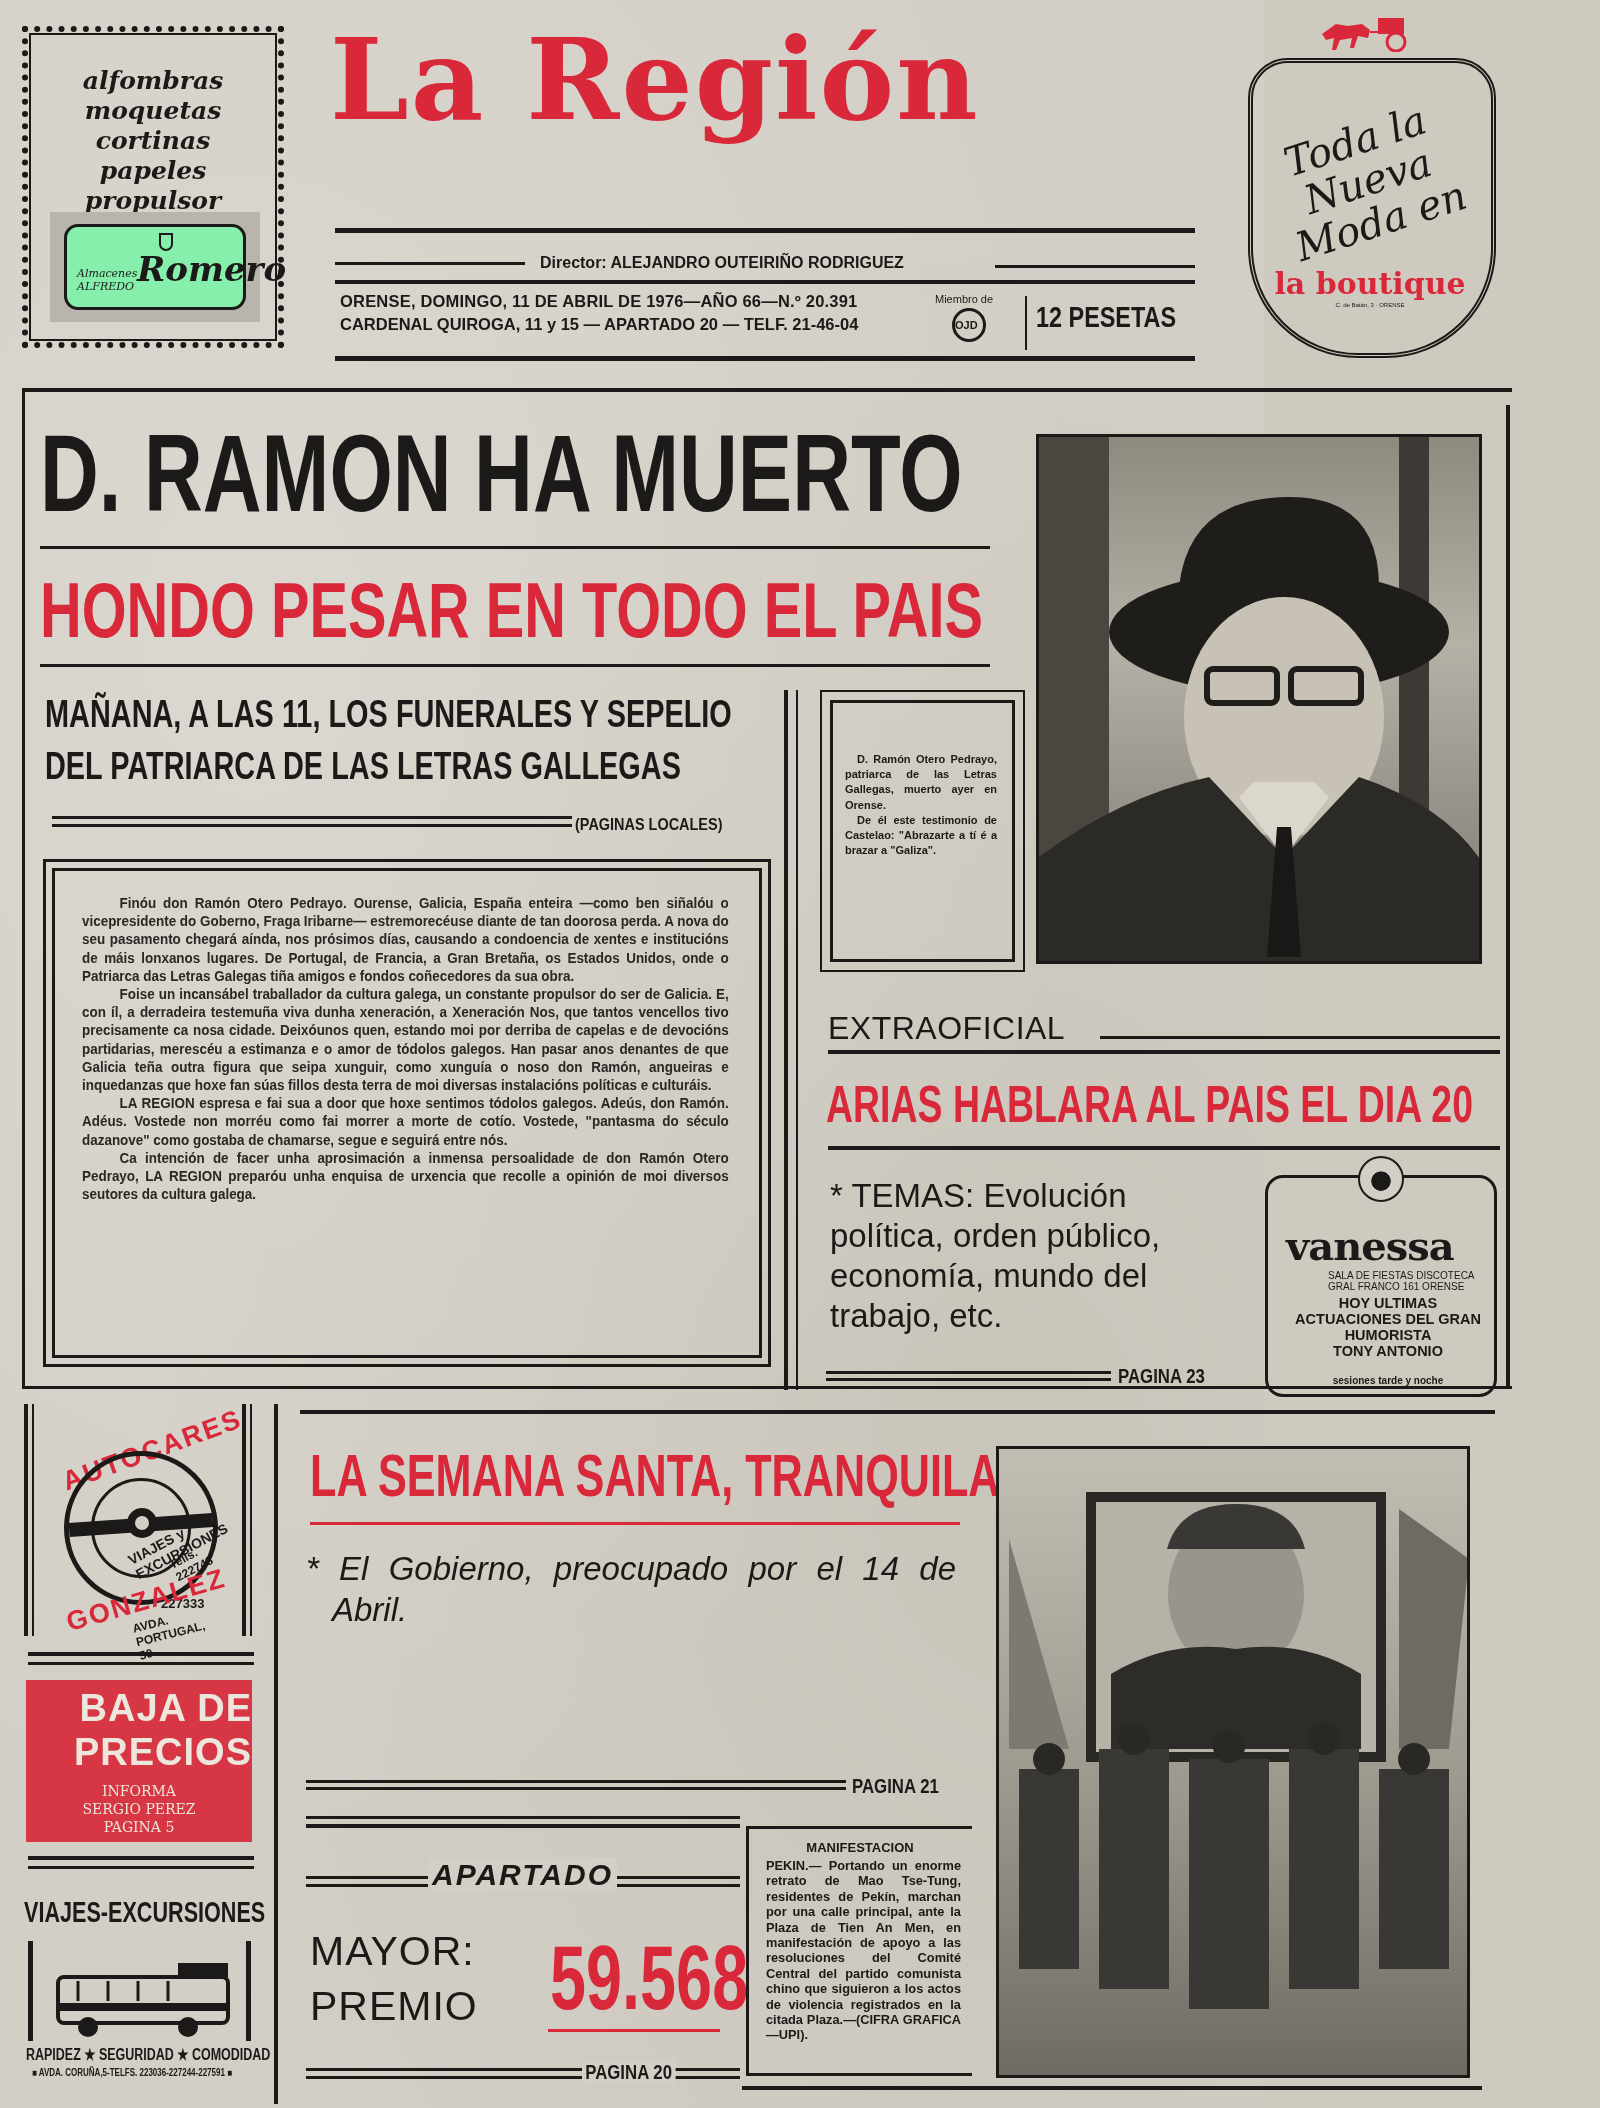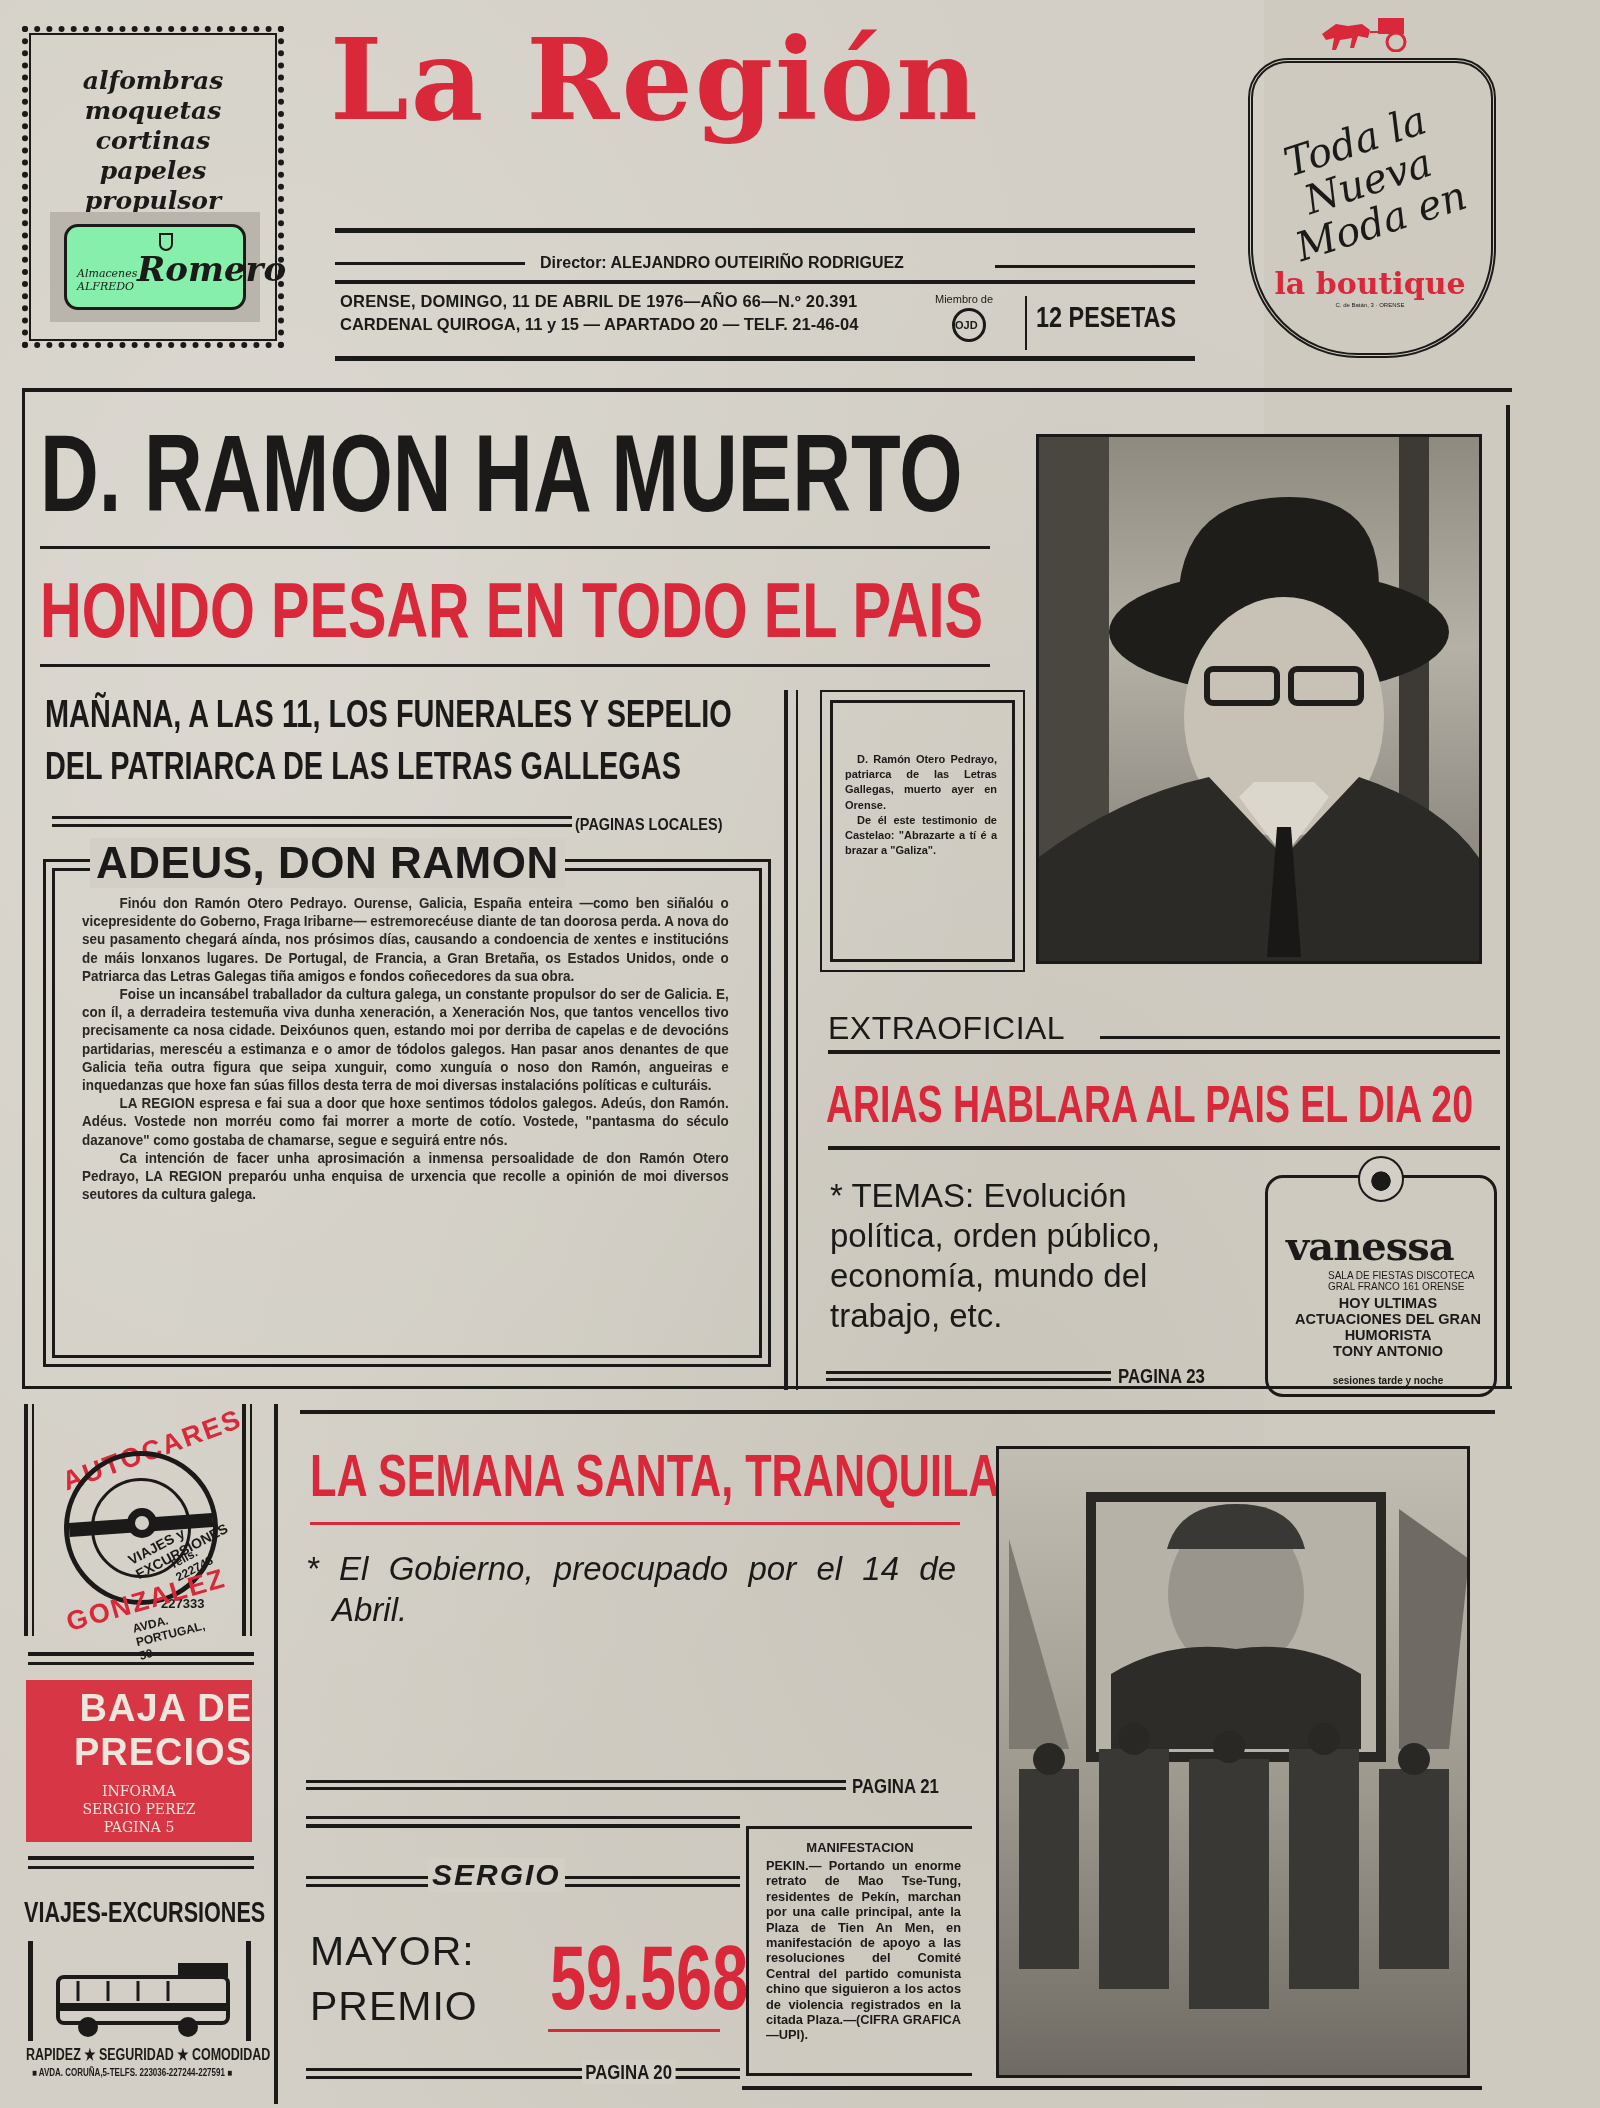--- a/index.html
+++ b/index.html
@@ -186,21 +186,20 @@
     <div class="cond">DEL PATRIARCA DE LAS LETRAS GALLEGAS</div>
   </div>
   <div class="rule" style="left:52px;top:816px;width:520px;height:3px"></div>
   <div class="rule" style="left:52px;top:824px;width:520px;height:3px"></div>
   <div class="abs pag-locales">(PAGINAS LOCALES)</div>
 
   <div class="rule" style="left:784px;top:690px;width:4px;height:700px"></div>
   <div class="rule" style="left:796px;top:690px;width:2px;height:700px"></div>
 
   <div class="abs adeus-box"></div>
-  <div class="abs adeus-h">ADEUS, DON RAMON</div>
   <div class="abs adeus-body">
     <p>Finóu don Ramón Otero Pedrayo. Ourense, Galicia, España enteira —como ben siñalóu o vicepresidente do Goberno, Fraga Iribarne— estremorecéuse diante de tan doorosa perda. A nova do seu pasamento chegará aínda, nos prósimos días, causando a condoencia de xentes e institucións de máis lonxanos lugares. De Portugal, de Francia, a Gran Bretaña, os Estados Unidos, onde o Patriarca das Letras Galegas tiña amigos e fondos coñecedores da sua obra.</p>
     <p>Foise un incansábel traballador da cultura galega, un constante propulsor do ser de Galicia. E, con íl, a derradeira testemuña viva dunha xeneración, a Xeneración Nos, que tantos vencellos tivo precisamente ca nosa cidade. Deixóunos quen, estando moi por derriba de capelas e de devocións partidarias, merescéu a estimanza e o amor de tódolos galegos. Han pasar anos denantes de que Galicia teña outra figura que seipa xunguir, como xunguía o noso don Ramón, angueiras e inquedanzas que hoxe fan súas fillos desta terra de moi diversas instalacións políticas e culturáis.</p>
     <p>LA REGION espresa e fai sua a door que hoxe sentimos tódolos galegos. Adeús, don Ramón. Adéus. Vostede non morréu como fai morrer a morte de cotío. Vostede, "pantasma do século dazanove" como gostaba de chamarse, segue e seguirá entre nós.</p>
     <p>Ca intención de facer unha aprosimación a inmensa persoalidade de don Ramón Otero Pedrayo, LA REGION preparóu unha enquisa de urxencia que recolle a opinión de moi diversos seutores da cultura galega.</p>
   </div>
 
   <div class="abs caption-box"></div>
   <div class="abs caption-text">
     <p>D. Ramón Otero Pedrayo, patriarca de las Letras Gallegas, muerto ayer en Orense.</p>
@@ -309,21 +308,21 @@
     <div>* El Gobierno, preocupado por el 14 de Abril.</div>
   </div>
   <div class="rule" style="left:306px;top:1780px;width:540px;height:3px"></div>
   <div class="rule" style="left:306px;top:1787px;width:540px;height:3px"></div>
   <div class="abs pag21" style="transform-origin:left top"><span class="cond">PAGINA 21</span></div>
 
   <div class="rule" style="left:306px;top:1816px;width:434px;height:3px"></div>
   <div class="rule" style="left:306px;top:1824px;width:434px;height:4px"></div>
   <div class="rule" style="left:306px;top:1876px;width:434px;height:3px"></div>
   <div class="rule" style="left:306px;top:1884px;width:434px;height:3px"></div>
-  <div class="abs loteria-h">SERGIO</div>
+  <div class="abs loteria-h">APARTADO</div>
   <div class="abs mayor">
     <div>MAYOR:</div>
     <div>PREMIO</div>
   </div>
   <div class="abs premio-num" style="transform-origin:left top">
     <span class="cond red">59.568</span>
   </div>
   <div class="rule" style="left:548px;top:2029px;width:172px;height:3px;background:#d9283a"></div>
   <div class="rule" style="left:306px;top:2068px;width:434px;height:3px"></div>
   <div class="rule" style="left:306px;top:2076px;width:434px;height:3px"></div>

